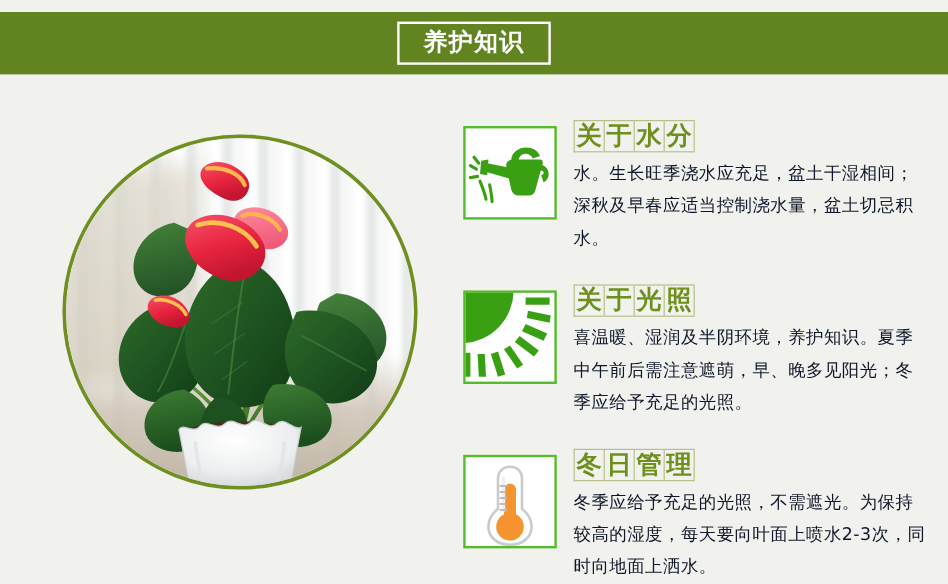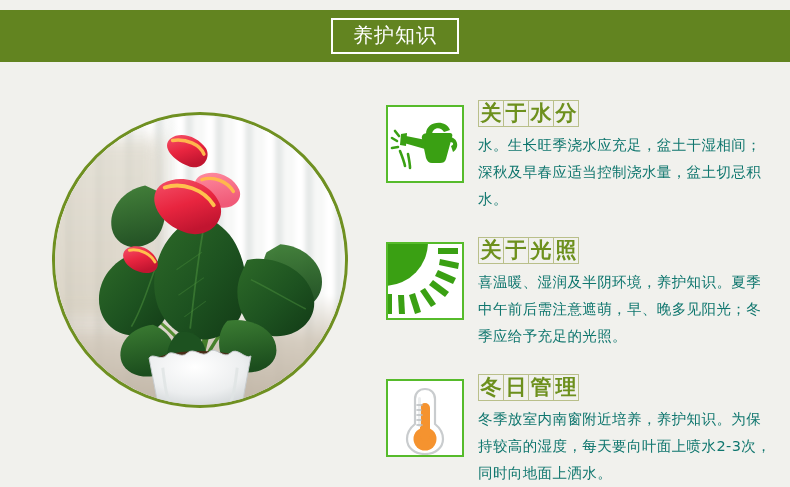--- a/index.html
+++ b/index.html
@@ -28,21 +28,21 @@
     justify-content: center;
   }
   .banner-title-box {
     border: 2px solid #ffffff;
     padding: 5px 20px 7px 20px;
     line-height: 1;
   }
   .banner-title-text {
     color: #ffffff;
     font-size: 20px;
-    font-weight: normal;
+    font-weight: bold;
     letter-spacing: 1px;
     white-space: nowrap;
   }
 
   
   .content {
     position: absolute;
     left: 0;
     top: 62px;
     width: 790px;
@@ -149,21 +149,21 @@
     font-weight: bold;
     color: #6d901d;
     border-right: 1px solid #b9bf8a;
     box-sizing: border-box;
     overflow: hidden;
   }
 
   .sec-text {
     font-size: 14.5px;
     line-height: 27px;
-    color: #0f766e;
+    color: #0f172a;
     letter-spacing: .4px;
     max-width: 296px;
   }
 </style>
 </head>
 <body>
 
 <div class="banner">
   <div class="banner-title-box">
     <div class="banner-title-text">养护知识</div>
@@ -371,18 +371,18 @@
           </g>
         </svg>
       </div>
       <div class="section-body">
         <div class="sec-title">
           <div class="ch">冬</div>
           <div class="ch">日</div>
           <div class="ch">管</div>
           <div class="ch">理</div>
         </div>
-        <div class="sec-text">冬季放室内南窗附近培养，养护知识。为保持较高的湿度，每天要向叶面上喷水2-3次，同时向地面上洒水。</div>
+        <div class="sec-text">冬季应给予充足的光照，不需遮光。为保持较高的湿度，每天要向叶面上喷水2-3次，同时向地面上洒水。</div>
       </div>
     </div>
 
   </div>
 </div>
 
 </body></html>

